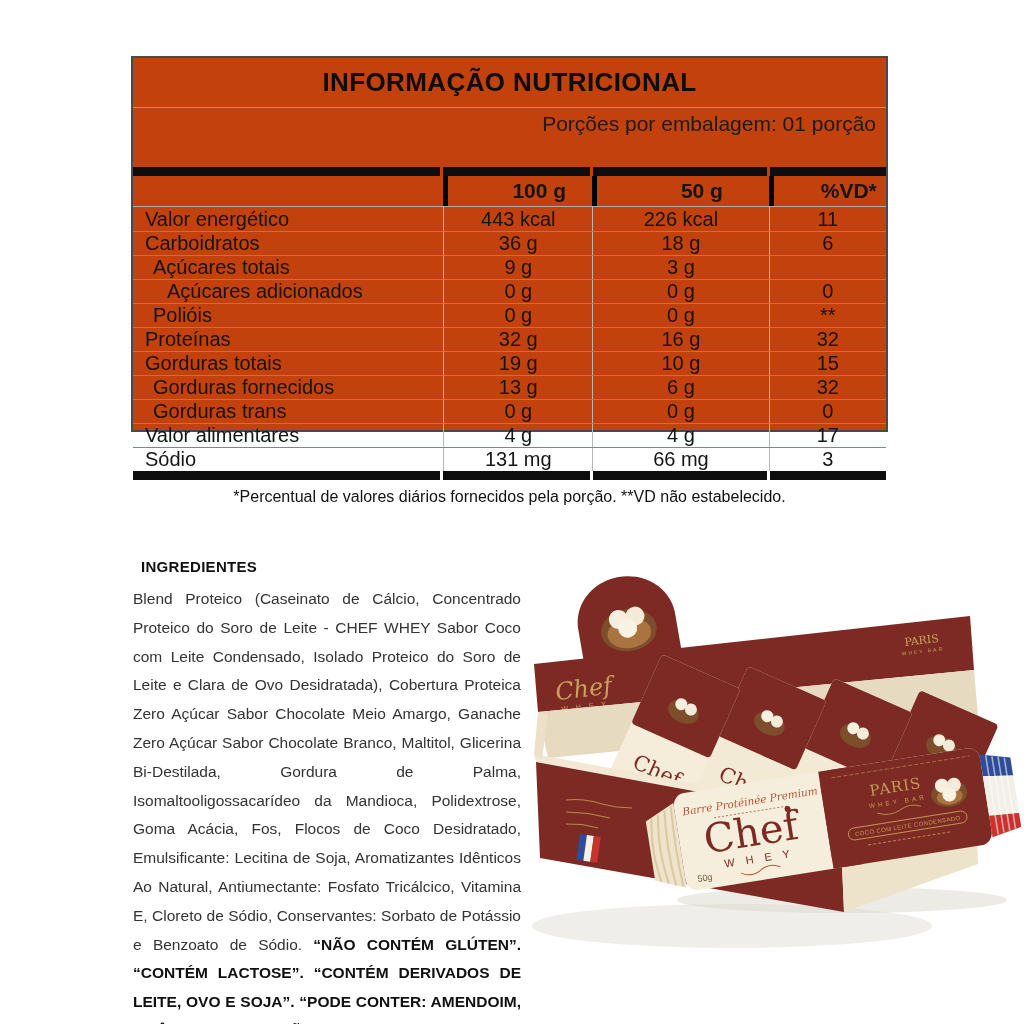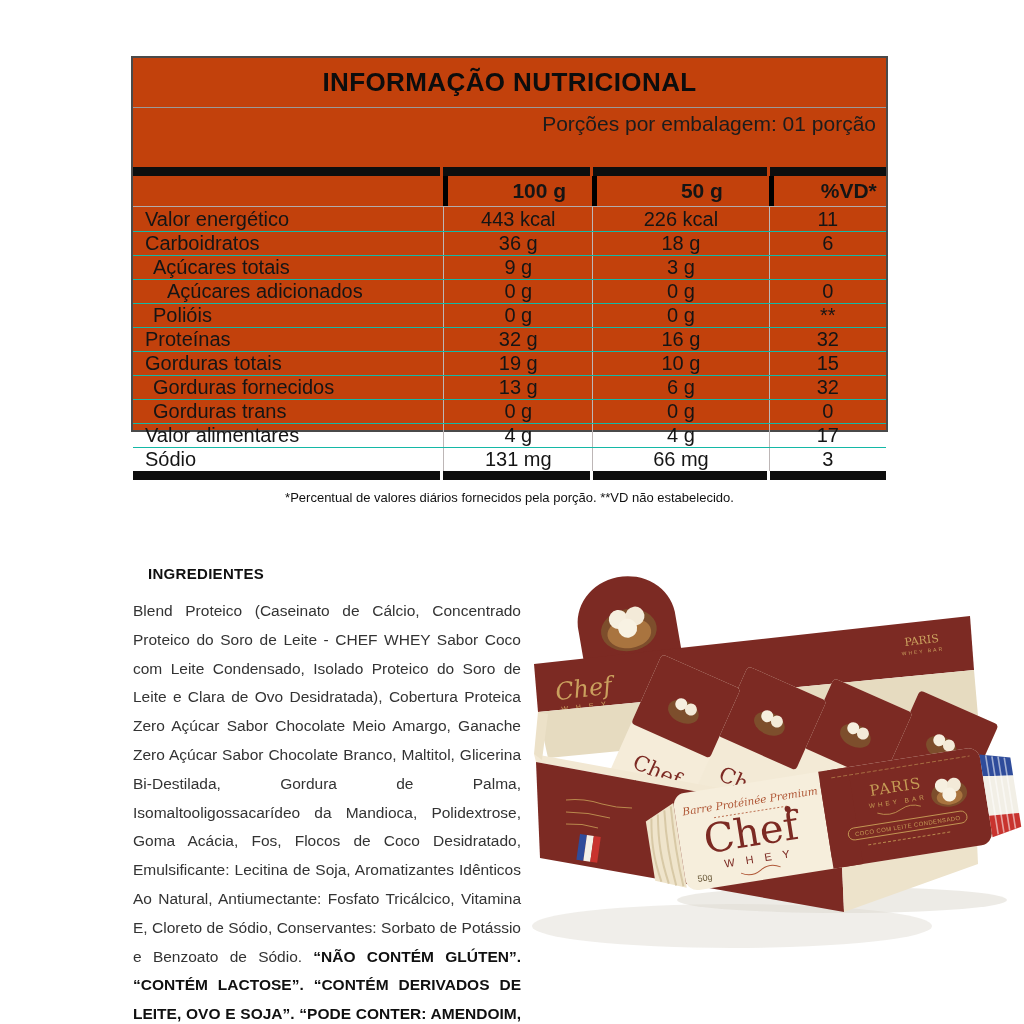--- a/index.html
+++ b/index.html
@@ -31,26 +31,26 @@
   #nrows{flex:1 1 auto;display:grid;grid-auto-rows:1fr;}
   .nrow{display:grid;grid-template-columns:41.2fr 19.8fr 23.4fr 15.6fr;font-size:20px;}
   .nrow + .nrow{border-top:1px solid #14b8a6;}
   .ncell{display:flex;align-items:center;}
   .ncell.label{padding-left:12px;}
   .ncell.ind1{padding-left:20px;text-align:right;}
   .ncell.ind2{padding-left:34px;text-align:center;}
   .ncell.val{justify-content:center;border-left:1px solid #bdb6b6;}
   .nfoot{
     flex:0 0 34px;display:flex;align-items:center;justify-content:center;
-    font-size:13px;color:#111;text-align:right;
+    font-size:16px;color:#111;text-align:right;
   }
 
   
   #ingredients{position:absolute;left:133px;top:550px;width:388px;}
-  #ingredients h3{margin:15px;font-size:15px;font-weight:bold;letter-spacing:.3px;color:#101010;}
+  #ingredients h3{margin:8px;font-size:15px;font-weight:bold;letter-spacing:.3px;color:#101010;}
   #ingredients p{margin:10px 0 0;font-size:15.5px;line-height:28.8px;text-align:justify;color:#333;}
   #ingredients p .allerg{font-weight:bold;color:#101010;}
 
   
   #product-art{position:absolute;left:522px;top:558px;width:502px;height:432px;}
   .svgtext-serif{font-family:"DejaVu Serif","Liberation Serif",serif;}
   .svgtext-sans{font-family:"Liberation Sans",sans-serif;}
 </style>
 </head>
 <body>

